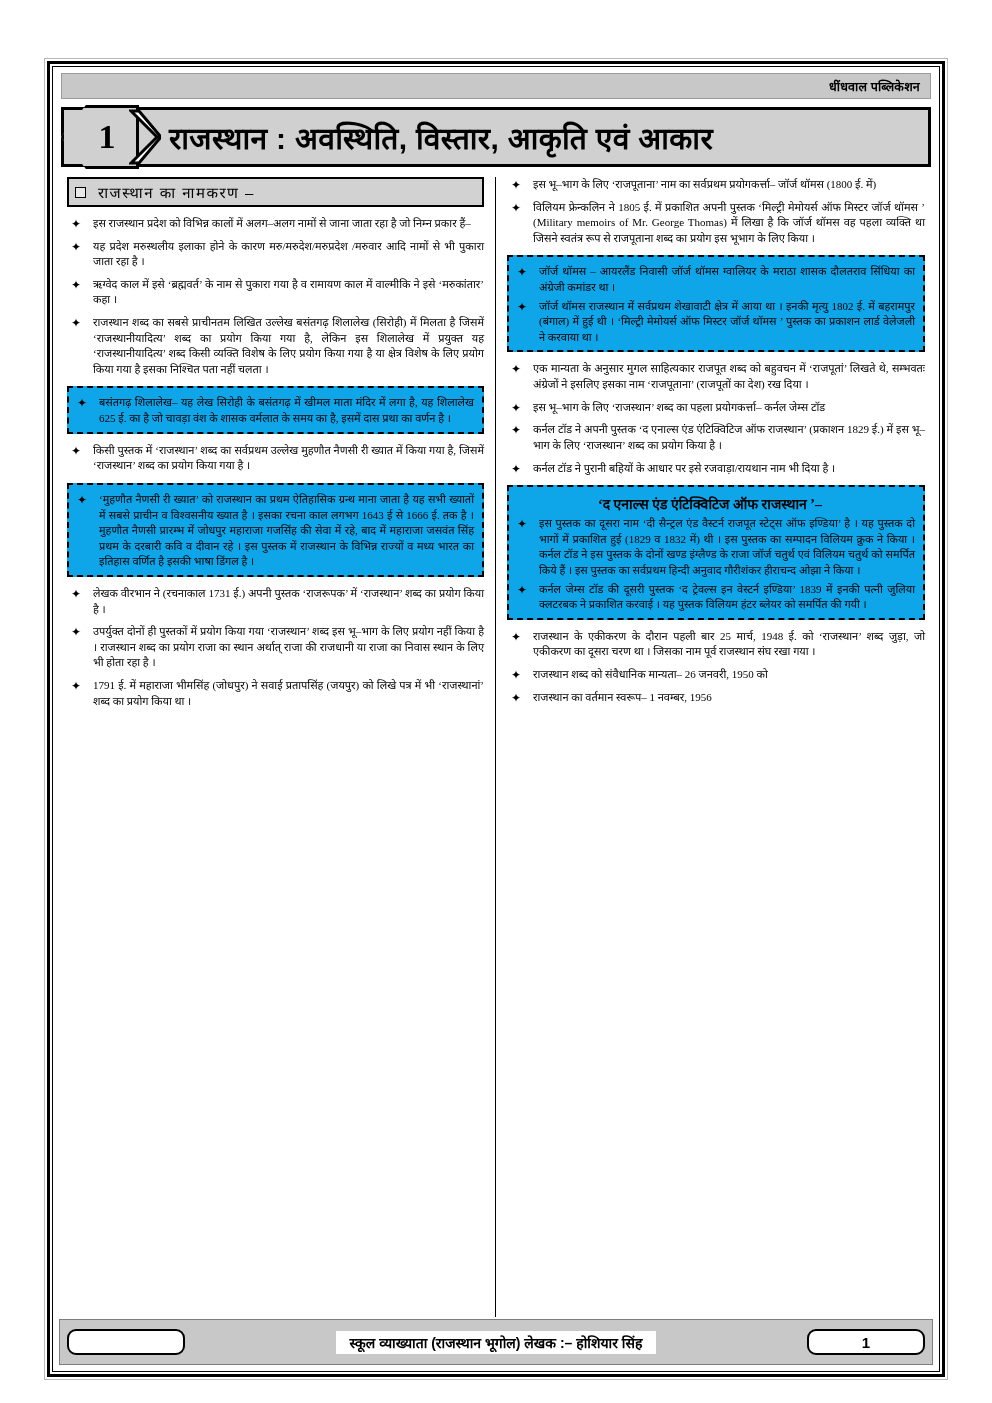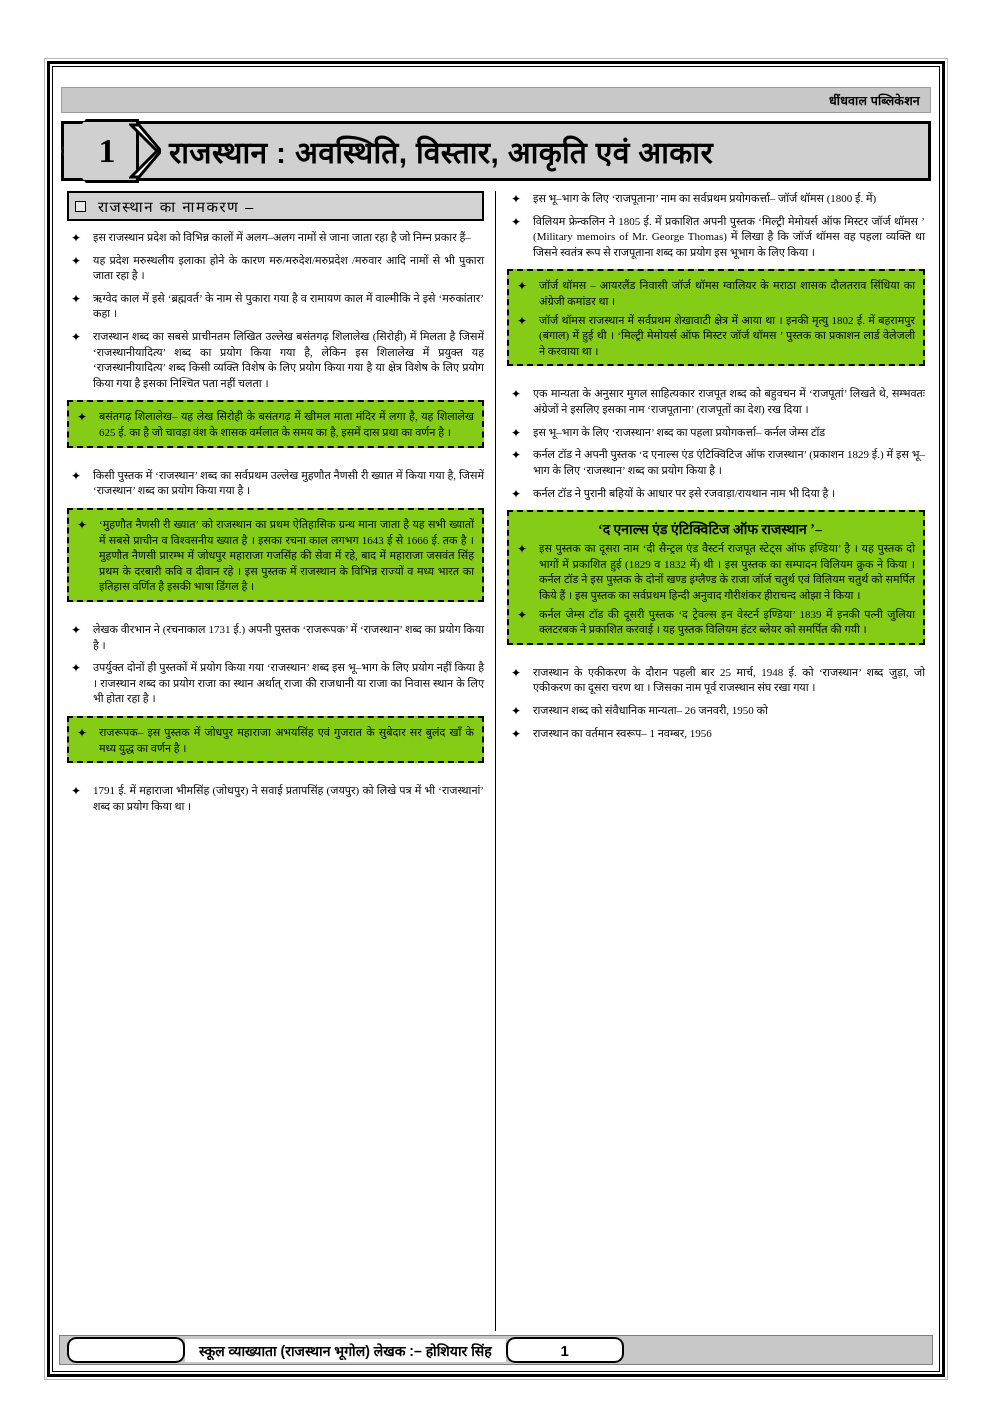--- a/index.html
+++ b/index.html
@@ -26,21 +26,21 @@
   }
   .page-inner {
     width: 100%; height: 100%;
     border: 3px solid #000;
     padding: 2px;
     background: #fff;
   }
   .page-body {
     width: 100%; height: 100%;
     border: 1px solid #000;
-    padding: 20px 8px 0 8px;
+    padding: 6px 8px 0 8px;
     background: #fff;
     position: relative;
   }
 
   
   .pub-strip {
     background: #c8c8c8;
     border: 1px solid #9a9a9a;
     height: 26px;
     display: flex;
@@ -154,23 +154,23 @@
     content: "\2726";
     position: absolute;
     left: 4px; top: -1px;
     font-size: 12px;
     line-height: 1.6;
   }
 
   
   .dashbox {
     border: 2.5px dashed #000;
-    background: #84cc16;
+    background: #0ea5e9;
     padding: 7px 8px 5px 4px;
-    margin: 9px 0 20px 0;
+    margin: 9px 0 9px 0;
   }
   .dashbox ul.bl > li {
     margin-bottom: 3px;
     padding-left: 26px;
   }
   .dashbox ul.bl > li:last-child { margin-bottom: 0; }
   .dashbox .box-title {
     text-align: center;
     font-weight: bold;
     font-size: 14px;
@@ -179,23 +179,24 @@
   }
 
   
   .footer-wrap {
     position: absolute;
     left: 6px; right: 6px; bottom: 6px;
   }
   .footer-bar {
     background: #c8c8c8;
     border: 1px solid #7d7d7d;
-    height: 30px;
+    height: 46px;
     display: flex;
     align-items: center;
+    justify-content: space-between;
     padding: 0 7px;
   }
   .foot-pill {
     background: #fff;
     border: 2px solid #000;
     border-radius: 9px;
     height: 26px;
     width: 118px;
     flex: none;
   }
@@ -271,25 +272,20 @@
           <ul class="bl">
             <li>‘मुहणौत नैणसी री ख्यात’ को राजस्थान का प्रथम ऐतिहासिक ग्रन्थ माना जाता है यह सभी ख्यातों में सबसे प्राचीन व विश्वसनीय ख्यात है । इसका रचना काल लगभग 1643 ई से 1666 ई. तक है । मुहणौत नैणसी प्रारम्भ में जोधपुर महाराजा गजसिंह की सेवा में रहे, बाद में महाराजा जसवंत सिंह प्रथम के दरबारी कवि व दीवान रहे । इस पुस्तक में राजस्थान के विभिन्न राज्यों व मध्य भारत का इतिहास वर्णित है इसकी भाषा डिंगल है ।</li>
           </ul>
         </div>
 
         <ul class="bl">
           <li>लेखक वीरभान ने (रचनाकाल 1731 ई.) अपनी पुस्तक ‘राजरूपक’ में ‘राजस्थान’ शब्द का प्रयोग किया है ।</li>
           <li>उपर्युक्त दोनों ही पुस्तकों में प्रयोग किया गया ‘राजस्थान’ शब्द इस भू–भाग के लिए प्रयोग नहीं किया है । राजस्थान शब्द का प्रयोग राजा का स्थान अर्थात् राजा की राजधानी या राजा का निवास स्थान के लिए भी होता रहा है ।</li>
         </ul>
 
-        <div class="dashbox">
-          <ul class="bl">
-            <li>राजरूपक– इस पुस्तक में जोधपुर महाराजा अभयसिंह एवं गुजरात के सुबेदार सर बुलंद खाँ के मध्य युद्ध का वर्णन है ।</li>
-          </ul>
-        </div>
 
         <ul class="bl">
           <li>1791 ई. में महाराजा भीमसिंह (जोधपुर) ने सवाई प्रतापसिंह (जयपुर) को लिखे पत्र में भी ‘राजस्थानां’ शब्द का प्रयोग किया था ।</li>
         </ul>
       </div>
 
       <div class="col col-right">
 
         <ul class="bl">
           <li>इस भू–भाग के लिए ‘राजपूताना’ नाम का सर्वप्रथम प्रयोगकर्त्ता– जॉर्ज थॉमस (1800 ई. में)</li>

